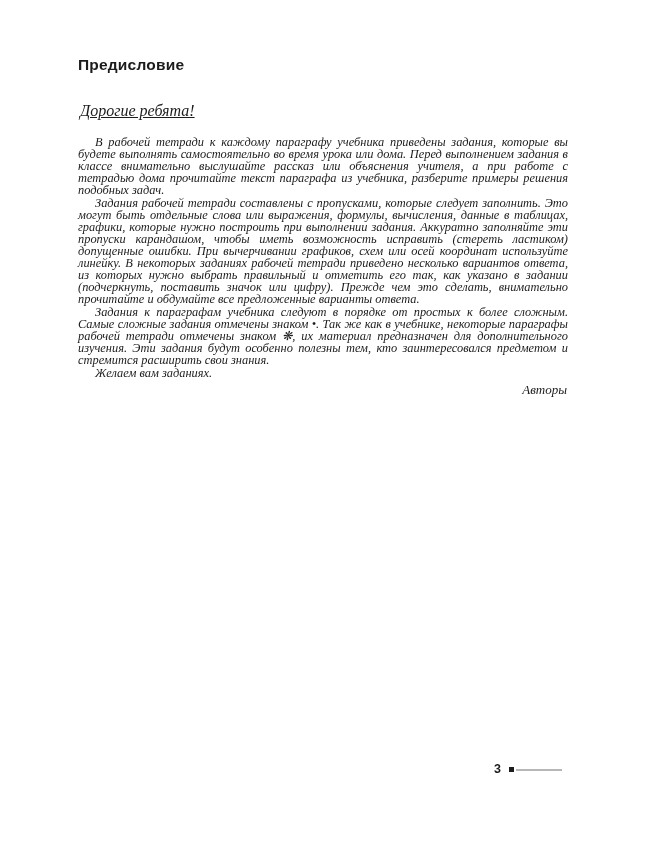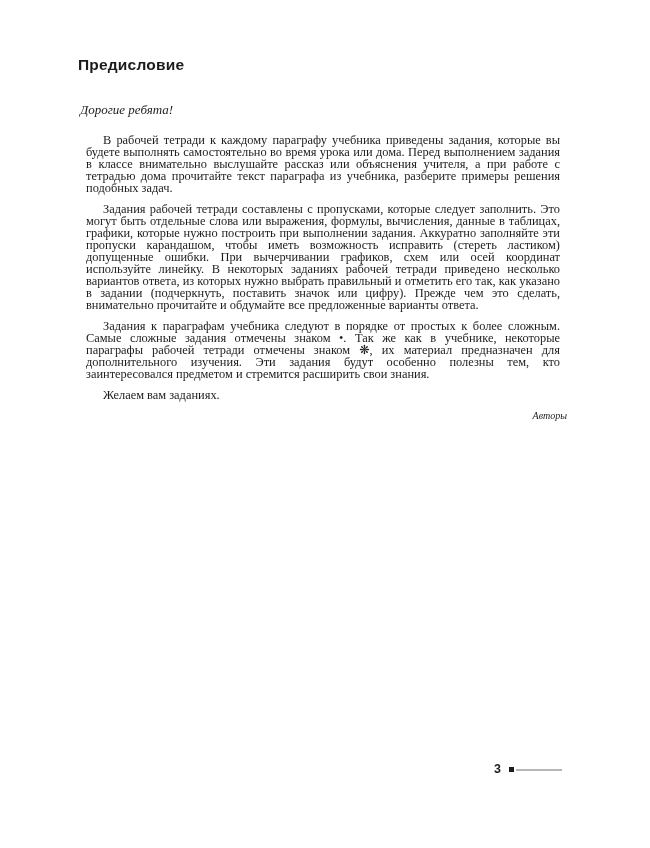--- a/index.html
+++ b/index.html
@@ -23,35 +23,37 @@
   }
   .title {
     font-family: "Liberation Sans", "DejaVu Sans", sans-serif;
     font-weight: 700;
     font-size: 15.5px;
     letter-spacing: 0.2px;
     margin: 0 0 0 1px;
   }
   .salutation {
     font-style: italic;
-    font-size: 13px;
+    font-size: 16px;
     margin: 28px 0 16px 3px;
+    text-decoration: underline;
   }
   .body-text p {
-    margin: 9px;
+    margin: 1px;
     font-size: 12.4px;
     line-height: 12px;
     text-align: justify;
     text-indent: 17px;
     hyphens: auto;
+    font-style: italic;
     -webkit-hyphens: auto;
   }
   .signature {
     font-style: italic;
-    font-size: 10px;
+    font-size: 13px;
     text-align: right;
     margin: 3px 2px 0 0;
   }
   .footer {
     position: absolute;
     top: 763px; left: 494px;
     display: flex;
     align-items: center;
   }
   .page-num {

